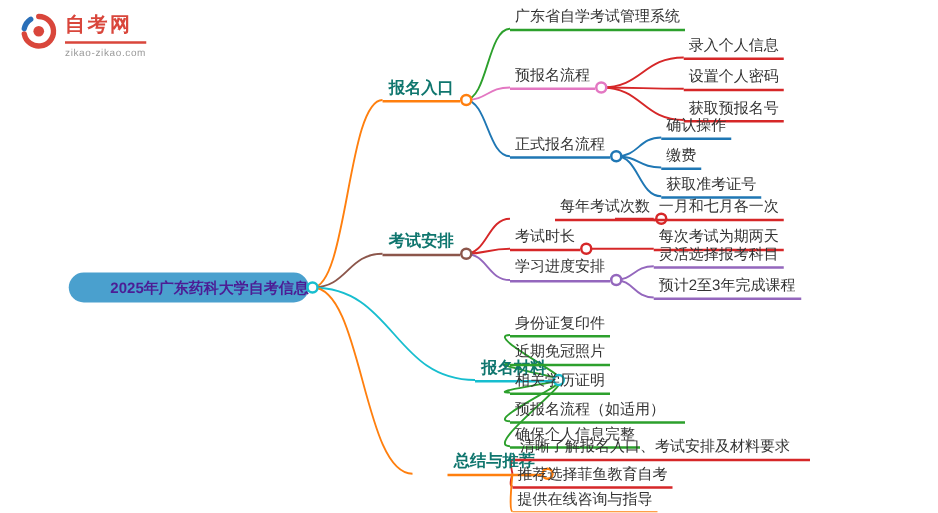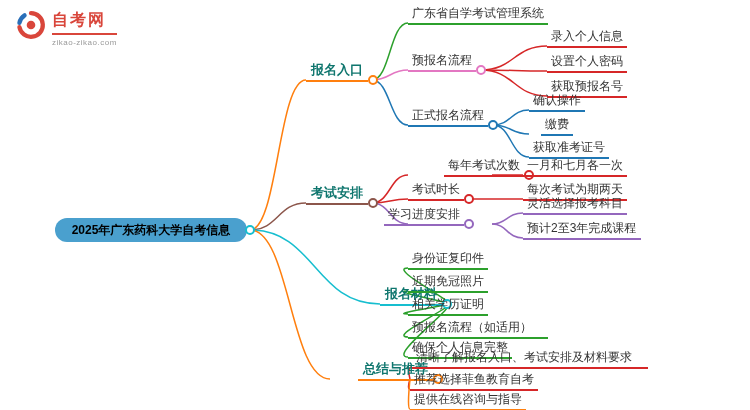--- a/index.html
+++ b/index.html
@@ -14,22 +14,22 @@
     border-bottom:2px solid var(--c,#999);color:#333;
   }
   .leaf{font-size:12px;line-height:16px;padding:1px 4px 2px;height:21px;}
   .branch{font-size:13px;line-height:17px;padding:1px 5px 2px;height:22px;font-weight:600;color:#0f766e;}
   .dot{
     position:absolute;right:-10px;bottom:-5px;width:6px;height:6px;border-radius:50%;
     background:#fff;border:2px solid var(--c,#999);z-index:3;
   }
   .root-node{
     position:absolute;left:55px;top:218px;width:192px;height:24px;z-index:2;
-    background:var(--c,#4aa0ce);border-radius:12px;color:#000000;
-    font-size:12px;line-height:24px;text-align:center;font-weight:600;
+    background:var(--c,#4aa0ce);border-radius:12px;color:#4c1d95;
+    font-size:12px;line-height:24px;text-align:right;font-weight:600;
   }
   .root-node .dot{top:50%;bottom:auto;margin-top:-5px;right:-8px;}
   .logo{position:absolute;left:16px;top:10px;z-index:2;display:flex;align-items:flex-start;gap:6px;}
   .logo-text{display:flex;flex-direction:column;}
   .logo-name{
     font-size:16px;font-weight:bold;color:var(--brand,#d9463b);letter-spacing:2px;
     border-bottom:2px solid var(--brand,#d9463b);padding-bottom:2px;
   }
   .logo-domain{font-size:8px;color:#9a9a9a;margin-top:3px;letter-spacing:.5px;}
 </style>
@@ -115,21 +115,21 @@
   <div class="node leaf" style="left: 547px; top: 77px; width: 80px; --c: #d62728;">
     <span class="txt">获取预报名号</span>
   </div>
   <div class="node leaf" style="left: 408px; top: 106px; width: 80px; --c: #1f77b4;">
     <span class="txt">正式报名流程</span>
     <span class="dot"></span>
   </div>
   <div class="node leaf" style="left: 529px; top: 91px; width: 56px; --c: #1f77b4;">
     <span class="txt">确认操作</span>
   </div>
-  <div class="node leaf" style="left: 529px; top: 115px; width: 32px; margin-left: 12px; --c: #1f77b4;">
+  <div class="node leaf" style="left: 529px; top: 115px; width: 32px; --c: #1f77b4;">
     <span class="txt">缴费</span>
   </div>
   <div class="node leaf" style="left: 529px; top: 138px; width: 80px; --c: #1f77b4;">
     <span class="txt">获取准考证号</span>
   </div>
 
   <div class="node branch" style="left: 306px; top: 183px; width: 62px; --c: #8c564b;">
     <span class="txt">考试安排</span>
     <span class="dot"></span>
   </div>
@@ -140,21 +140,21 @@
   <div class="node leaf" style="left: 523px; top: 156px; width: 104px; --c: #d62728;">
     <span class="txt">一月和七月各一次</span>
   </div>
   <div class="node leaf" style="left: 408px; top: 180px; width: 56px; --c: #d62728;">
     <span class="txt">考试时长</span>
     <span class="dot"></span>
   </div>
   <div class="node leaf" style="left: 523px; top: 180px; width: 104px; --c: #d62728;">
     <span class="txt">每次考试为期两天</span>
   </div>
-  <div class="node leaf" style="left: 384px; top: 205px; width: 80px; --c: #9467bd;">
+  <div class="node leaf" style="left: 408px; top: 205px; width: 80px; font-family: Liberation Mono, monospace; --c: #9467bd;">
     <span class="txt">学习进度安排</span>
     <span class="dot"></span>
   </div>
   <div class="node leaf" style="left: 523px; top: 194px; width: 104px; --c: #9467bd;">
     <span class="txt">灵活选择报考科目</span>
   </div>
   <div class="node leaf" style="left: 523px; top: 219px; width: 118px; --c: #9467bd;">
     <span class="txt">预计2至3年完成课程</span>
   </div>
 

